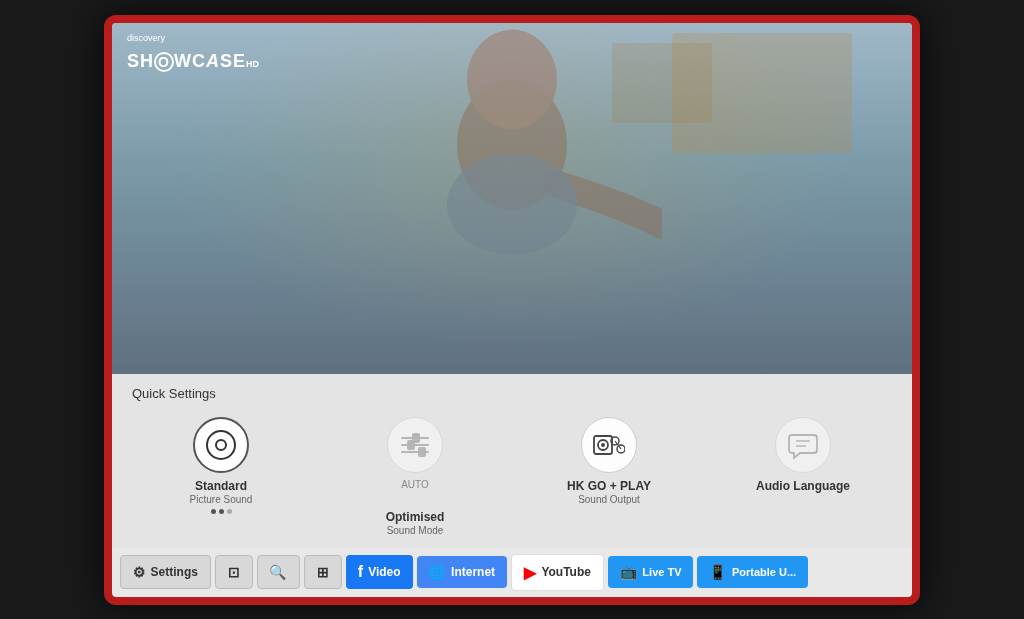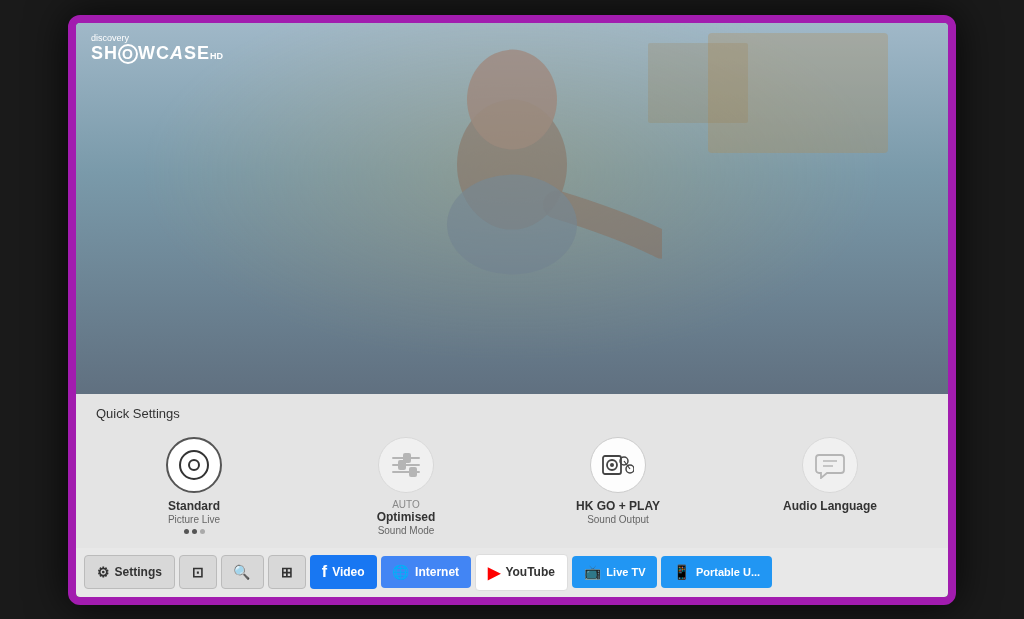--- a/index.html
+++ b/index.html
@@ -8,25 +8,25 @@
       height: 619px;
       background: #1a1a1a;
       font-family: 'Arial', sans-serif;
       overflow: hidden;
       display: flex;
       align-items: center;
       justify-content: center;
     }
 
     .tv-frame {
-      width: 888px;
+      width: 816px;
       height: 590px;
       background: #111;
       border-radius: 12px;
-      border: 8px solid #a21caf;
+      border: 8px solid #b91c1c;
       box-shadow: 0 0 40px rgba(0,0,0,0.8);
       overflow: hidden;
       position: relative;
       display: flex;
       flex-direction: column;
     }
 
     .video-area {
       flex: 1;
       background: linear-gradient(180deg, #b0c4d8 0%, #8aabb8 30%, #6a8a9a 60%, #5a7a8a 100%);
@@ -45,21 +45,21 @@
     .channel-logo {
       position: absolute;
       top: 10px;
       left: 15px;
       color: white;
       font-size: 11px;
       font-weight: bold;
       line-height: 1.2;
     }
     .channel-logo .discovery { font-size: 9px; font-weight: normal; }
-    .channel-logo .showcase { font-size: 18px; font-weight: bold; letter-spacing: 1px; }
+    .channel-logo .showcase { font-size: 18px; font-weight: bold; letter-spacing: 1px; margin-top: 8px; }
     .channel-logo .hd { font-size: 9px; vertical-align: super; }
 
     .quick-settings-panel {
       background: rgba(240,240,240,0.95);
       padding: 12px 20px 0 20px;
     }
 
     .qs-title {
       font-size: 13px;
       color: #333;
@@ -101,21 +101,21 @@
     }
 
     .qs-item.dimmed .qs-icon-wrap {
       opacity: 0.5;
     }
 
     .qs-label-top {
       font-size: 10px;
       color: #888;
       text-align: center;
-      margin-bottom: 0;
+      margin-bottom: 20px;
     }
 
     .qs-label-main {
       font-size: 12px;
       color: #333;
       text-align: center;
       font-weight: bold;
       line-height: 1.2;
     }
 
@@ -287,21 +287,21 @@
   <div class="quick-settings-panel">
     <div class="qs-title">Quick Settings</div>
 
     <div class="qs-items">
 
       <div class="qs-item active">
         <div class="qs-icon-wrap">
           <div class="icon-circle-target"></div>
         </div>
         <div class="qs-label-main">Standard</div>
-        <div class="qs-label-sub">Picture Live</div>
+        <div class="qs-label-sub">Picture Sound</div>
         <div class="qs-dots">
           <div class="dot active"></div>
           <div class="dot active"></div>
           <div class="dot"></div>
         </div>
       </div>
 
       <div class="qs-item dimmed">
         <div class="qs-icon-wrap">
           <div style="display:flex;flex-direction:column;gap:5px;width:28px">

